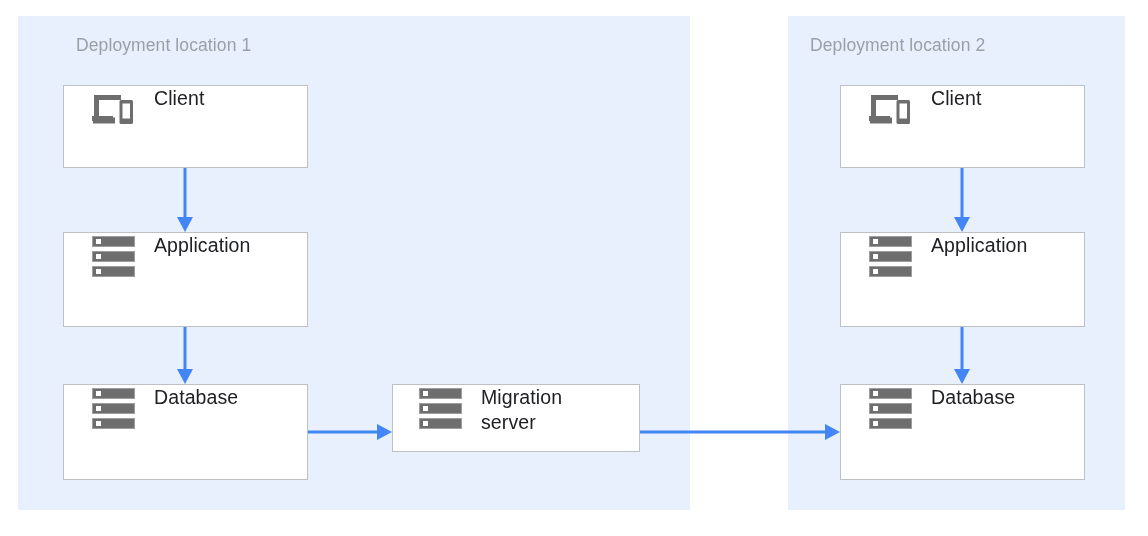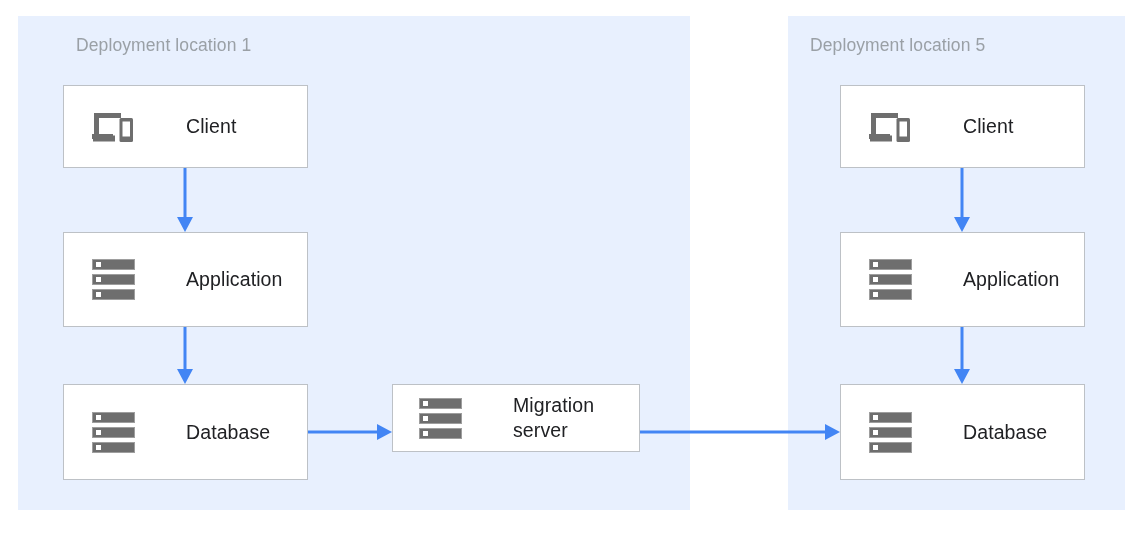--- a/index.html
+++ b/index.html
@@ -29,23 +29,21 @@
     line-height: 22px;
     letter-spacing: 0.1px;
     white-space: nowrap;
   }
   .node {
     position: absolute;
     background: #ffffff;
     border: 1px solid #bdc1c6;
     box-sizing: border-box;
     display: flex;
-    align-items: center;
     padding-left: 26px;
-    gap: 32px;
   }
   .node .icon-wrap {
     flex: 0 0 auto;
     width: 46px;
     height: 46px;
     display: flex;
     align-items: center;
     justify-content: center;
   }
   .node .node-label {
@@ -94,21 +92,21 @@
 </style>
 </head>
 <body>
 
 <div id="diagram">
 
   <div class="zone" id="zone-zone1" style="left: 18px; top: 16px; width: 672px; height: 494px; background: rgb(232, 240, 254);"></div>
   <div class="zone-label" id="zonelabel-zone1" style="left: 40px; top: 34px; color: rgb(154, 160, 166); margin-left: 36px;">Deployment location 1</div>
 
   <div class="zone" id="zone-zone2" style="left: 788px; top: 16px; width: 337px; height: 494px; background: rgb(232, 240, 254);"></div>
-  <div class="zone-label" id="zonelabel-zone2" style="left: 810px; top: 34px; color: rgb(154, 160, 166);">Deployment location 5</div>
+  <div class="zone-label" id="zonelabel-zone2" style="left: 810px; top: 34px; color: rgb(154, 160, 166);">Deployment location 2</div>
 
   <svg id="arrows" viewBox="0 0 1148 536">
       <g>
         <line x1="185" y1="168" x2="185" y2="218" stroke="#4285f4" stroke-width="3"></line>
         <polygon points="185,232 177,217 193,217" fill="#4285f4"></polygon>
       </g>
       <g>
         <line x1="185" y1="327" x2="185" y2="370" stroke="#4285f4" stroke-width="3"></line>
         <polygon points="185,384 177,369 193,369" fill="#4285f4"></polygon>
       </g>

